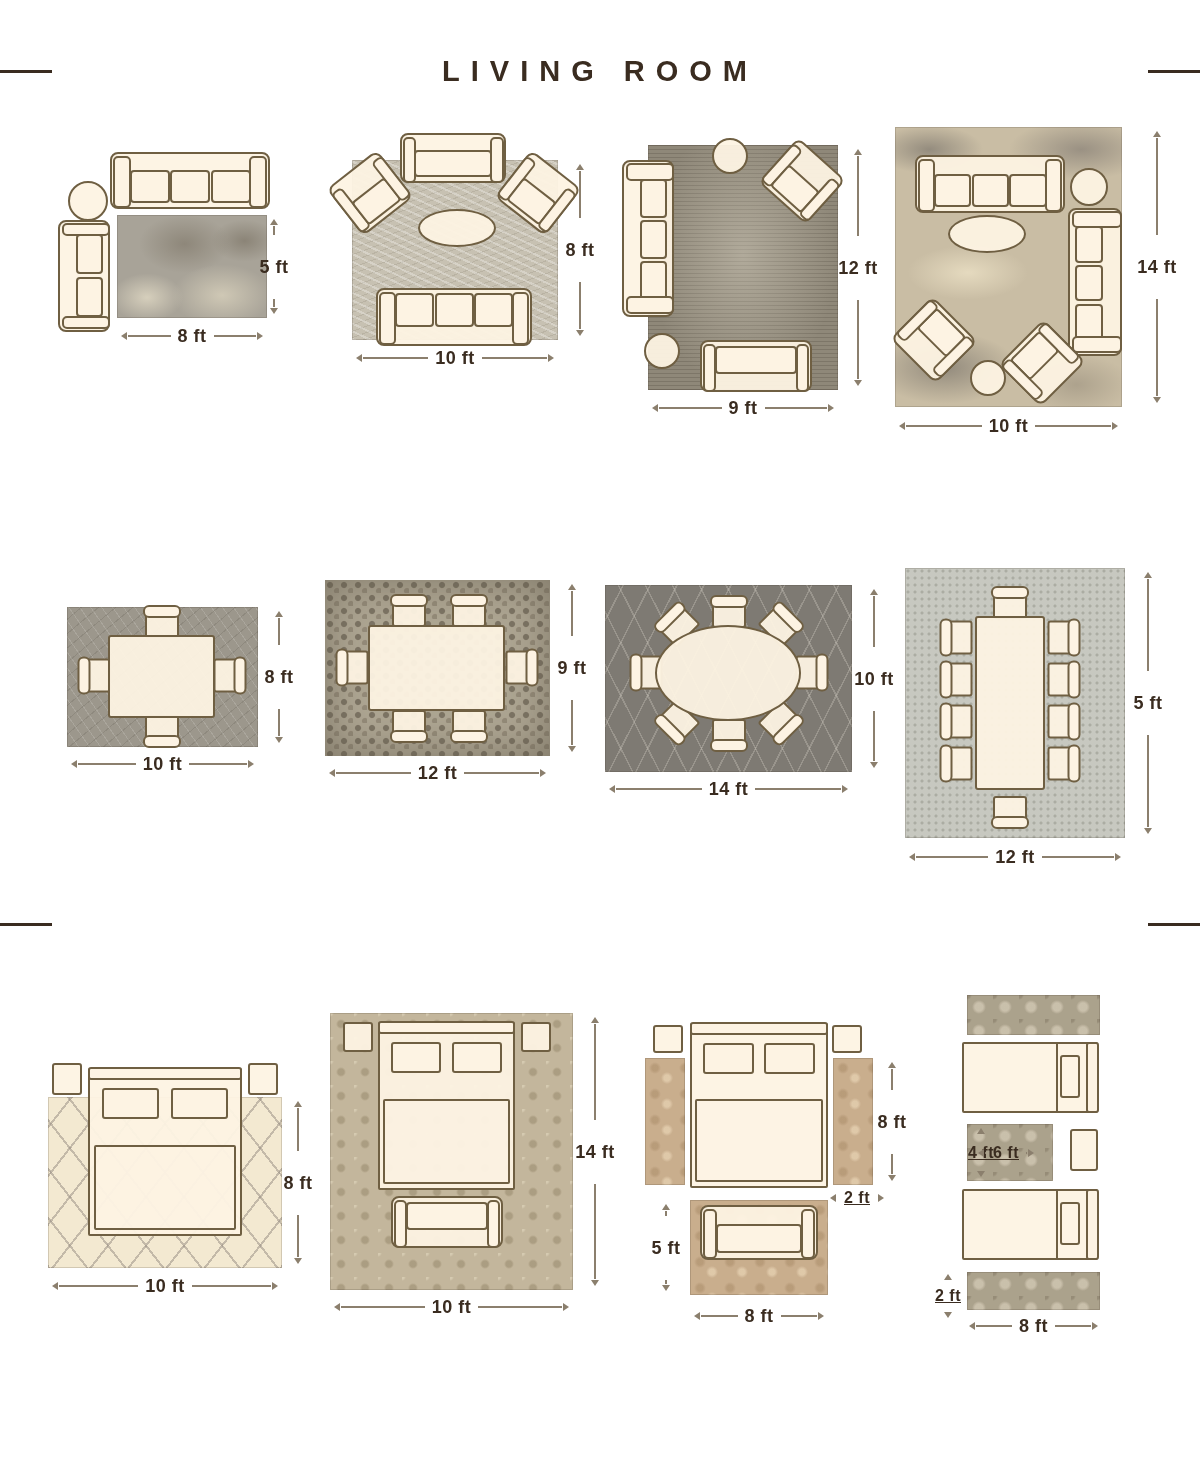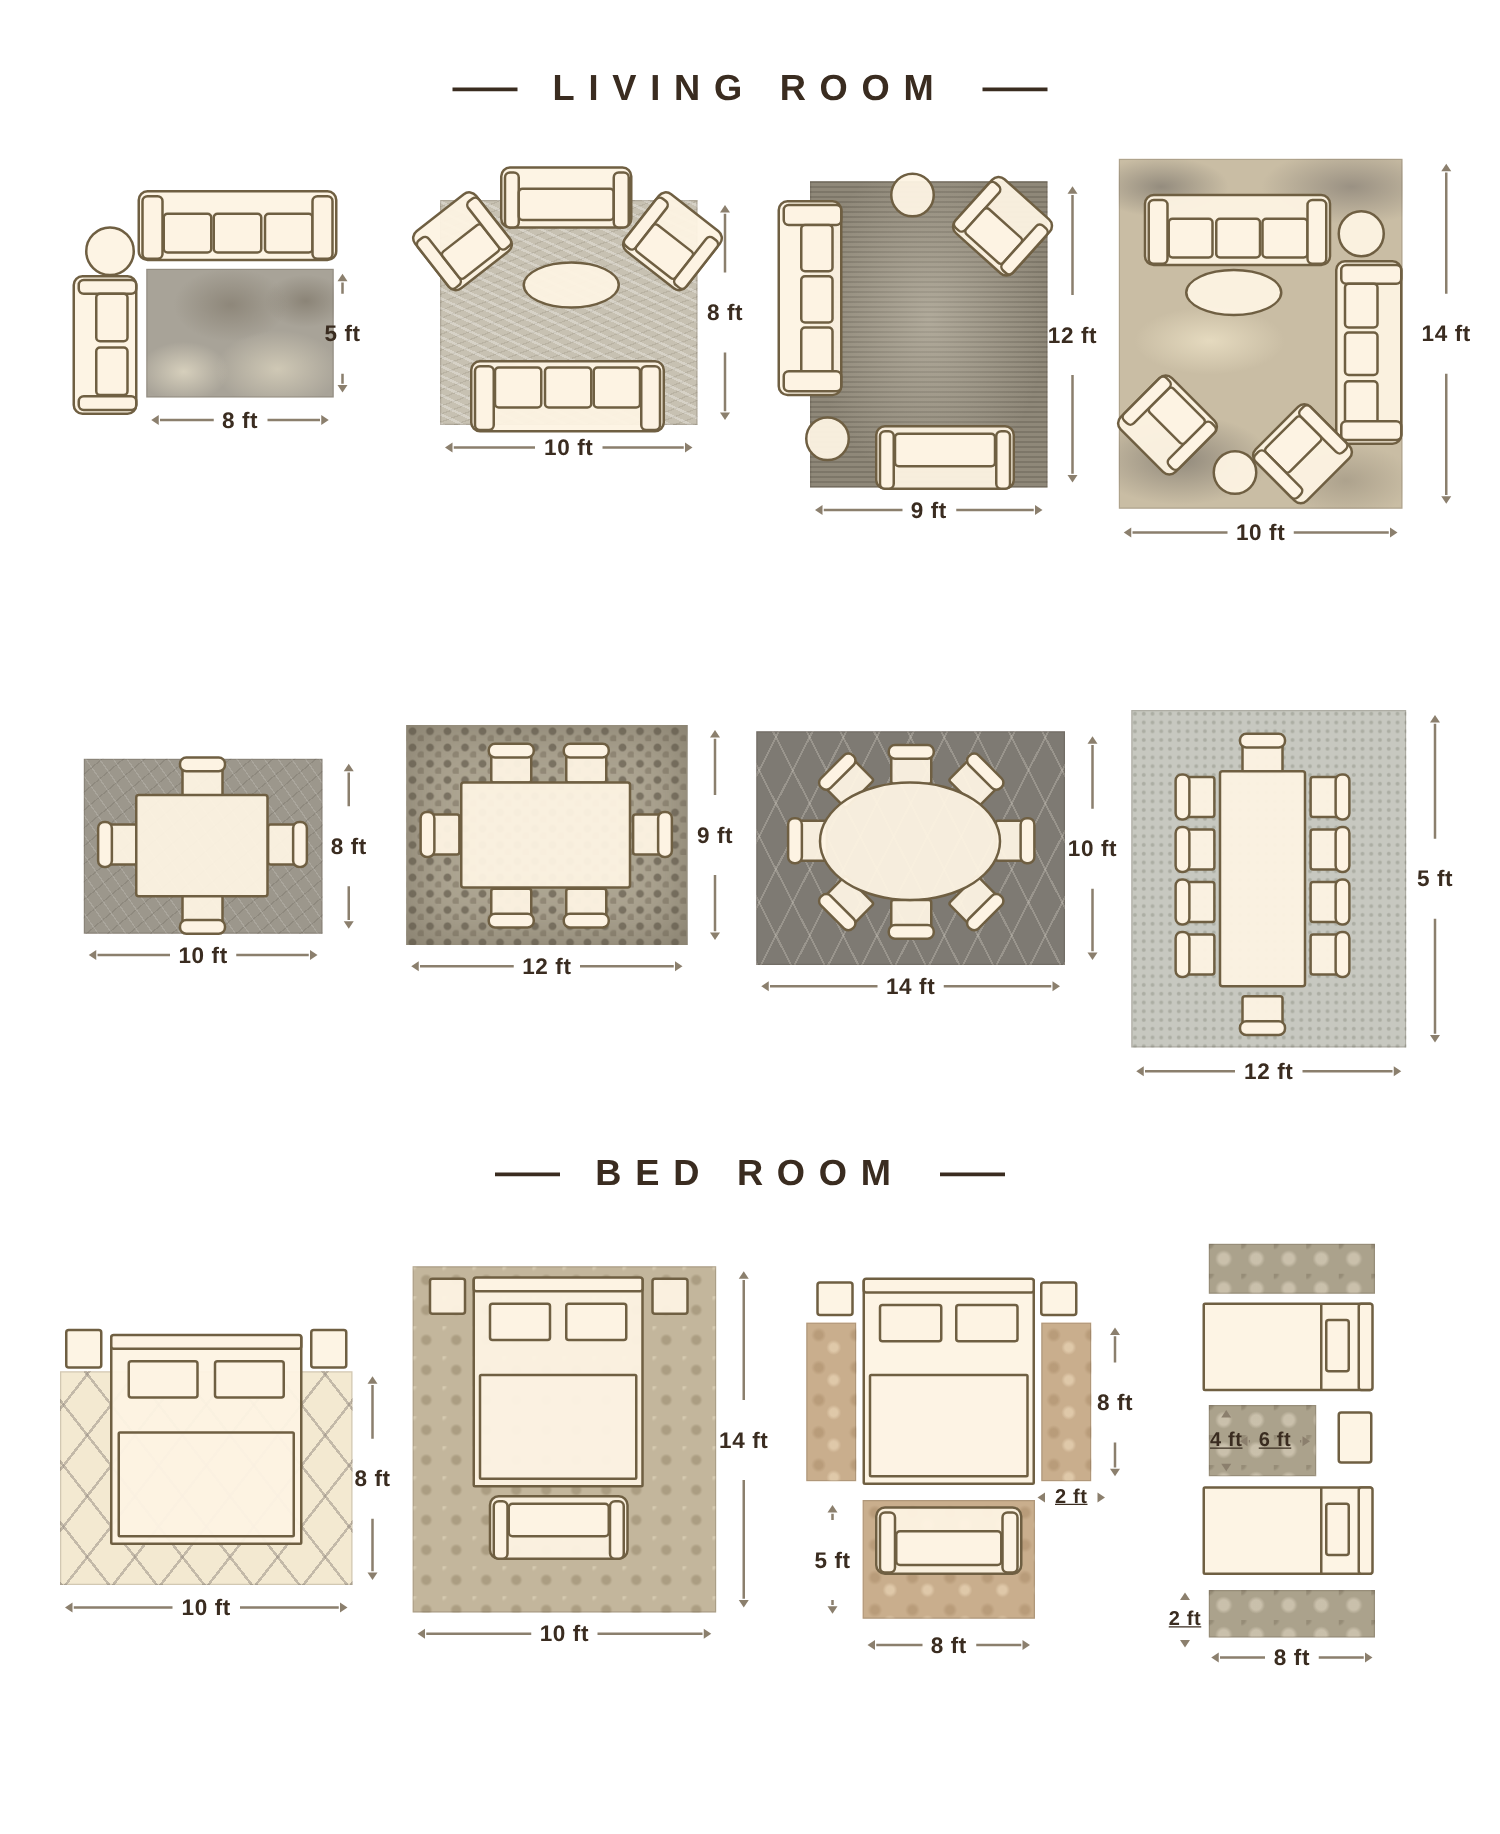--- a/index.html
+++ b/index.html
@@ -1,20 +1,20 @@
 <!DOCTYPE html>
 <html><head>
 <meta charset="utf-8">
 <style>
   * { box-sizing: border-box; margin: 0; padding: 0; }
   body { background: #ffffff; font-family: "Liberation Sans", sans-serif; }
   #page { position: relative; width: 1200px; height: 1467px; background: #ffffff; overflow: hidden; }
 
   
-  .sec-title { position: absolute; left: 0; width: 100%; display: flex; align-items: center; justify-content: center; gap: 28px; color: #3a2c20; }
+  .sec-title { position: absolute; left: 0; width: 100%; display: flex; align-items: center; justify-content: space-between; gap: 28px; color: #3a2c20; }
   .sec-title .txt { font-size: 29px; font-weight: 700; letter-spacing: 11px; color: #3a2c20; }
   .sec-title .dash { width: 52px; height: 3px; background: #3a2c20; }
 
   
   .layout { position: absolute; }
 
   
   .rug { position: absolute; box-shadow: inset 0 0 0 1px rgba(60,50,40,.18); }
   .rug-lr1 { background-color:#a8a398;
     background-image: radial-gradient(ellipse 60px 40px at 20% 80%, #d6cfbc 0%, transparent 60%),
@@ -339,21 +339,20 @@
       </div>
     <div class="dim dh" style="left:5px;top:288px;width:220px;">
         <span class="ln"></span>
         <span class="lbl">12 ft</span>
         <span class="ln"></span>
       </div>
   </div>
 
   <div class="sec-title" style="top:923px;">
     <span class="dash"></span>
-    <span class="txt">BED ROOM</span>
     <span class="dash"></span>
   </div>
 
   <div class="layout" style="left:40px;top:1050px;width:265px;height:252px;">
     <div class="rug rug-br1" style="left:8px;top:47px;width:234px;height:171px;"></div>
     <div class="fn nstand" style="left:12px;top:13px;width:30px;height:32px;"></div>
     <div class="fn nstand" style="left:208px;top:13px;width:30px;height:32px;"></div>
     <div class="fn bed" style="left:48px;top:18px;width:154px;height:168px;">
         <div class="hb"></div>
         <div class="pw pw1"></div>
@@ -450,21 +449,21 @@
         <div class="pwv"></div>
       </div>
     <div class="rug rug-br4" style="left:37px;top:139px;width:86px;height:57px;"></div>
     <div class="dim dv sm" style="left:39px;top:139px;height:57px;">
         <span class="ln"></span>
         <span class="vbox">
           <span class="lbl">4 ft</span>
         </span>
         <span class="ln"></span>
       </div>
-    <div class="dim dh sm" style="left:58px;top:157px;width:64px;">
+    <div class="dim dh sm" style="left:44px;top:157px;width:64px;">
         <span class="ln"></span>
         <span class="lbl">6 ft</span>
         <span class="ln"></span>
       </div>
     <div class="fn nstand" style="left:140px;top:144px;width:28px;height:42px;"></div>
     <div class="fn tbed" style="left:32px;top:204px;width:136px;height:71px;">
         <div class="hb2"></div>
         <div class="dvl"></div>
         <div class="pwv"></div>
       </div>

